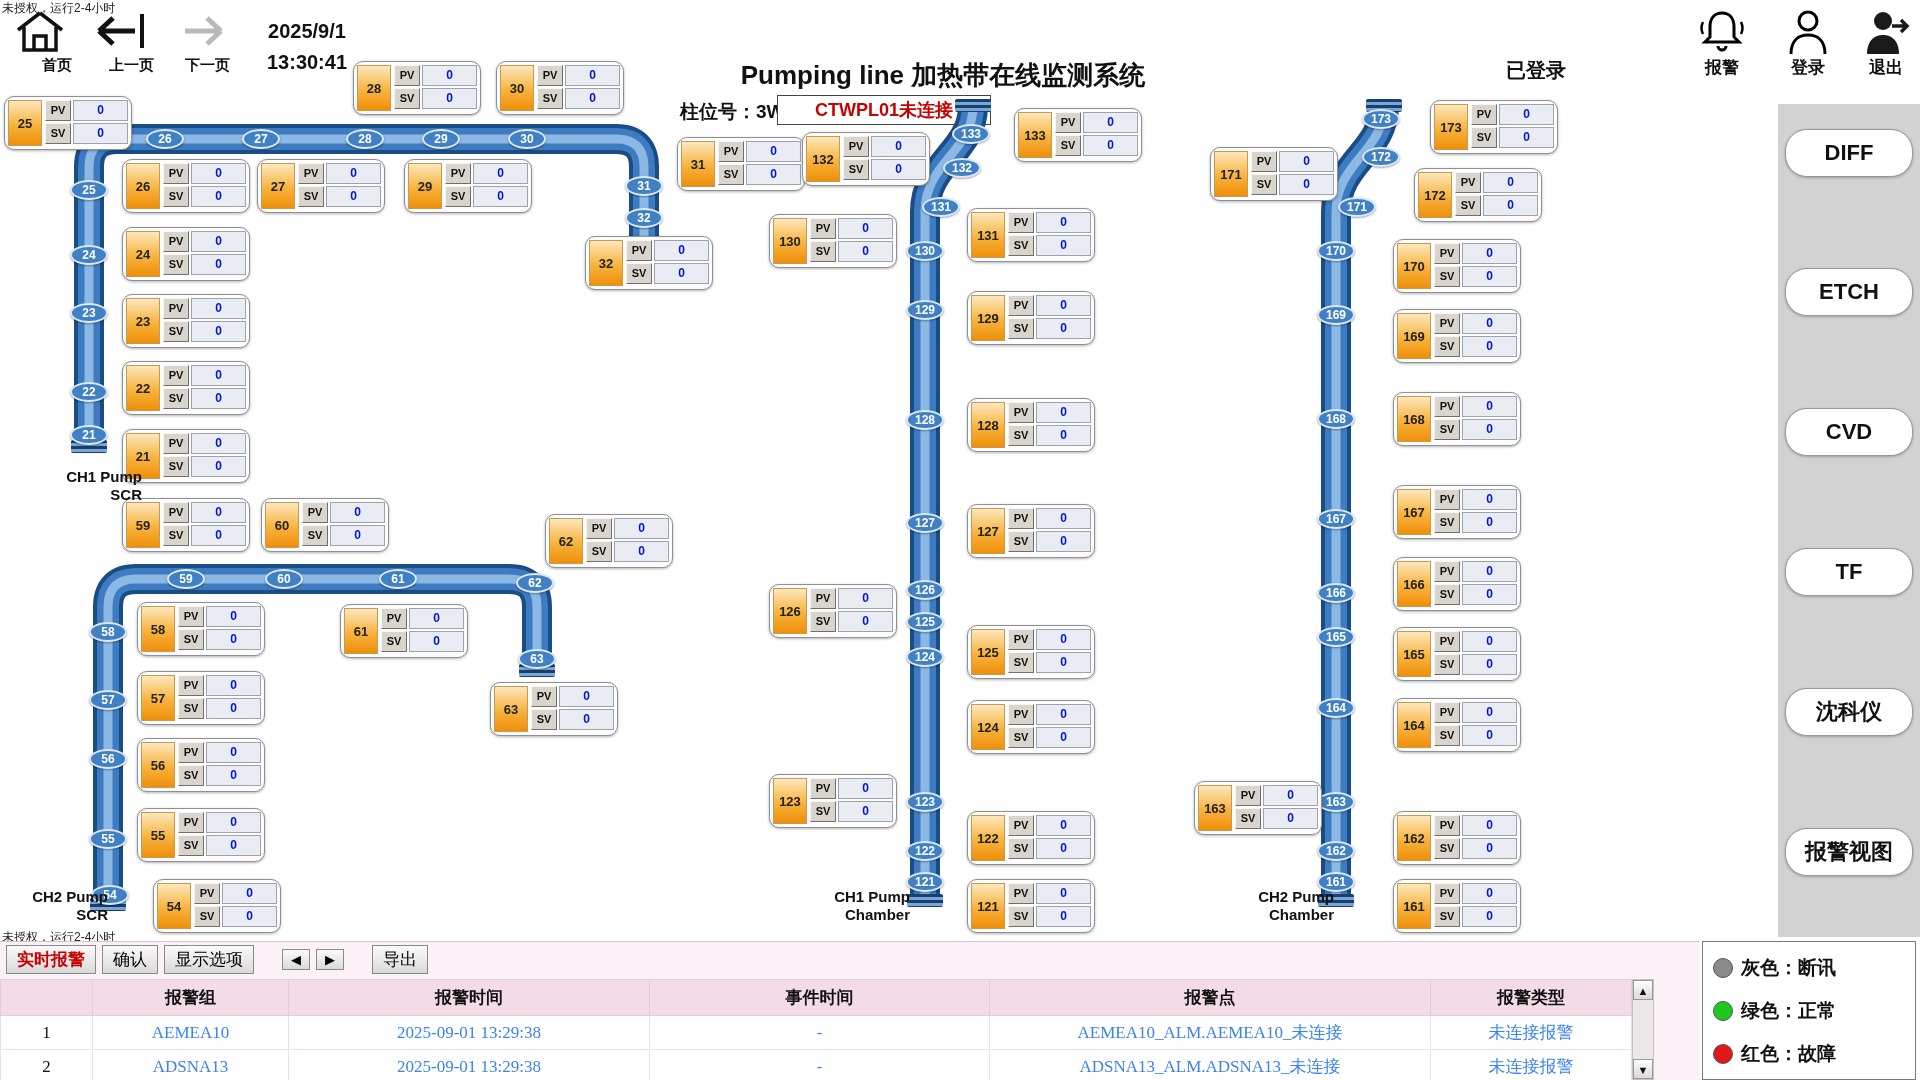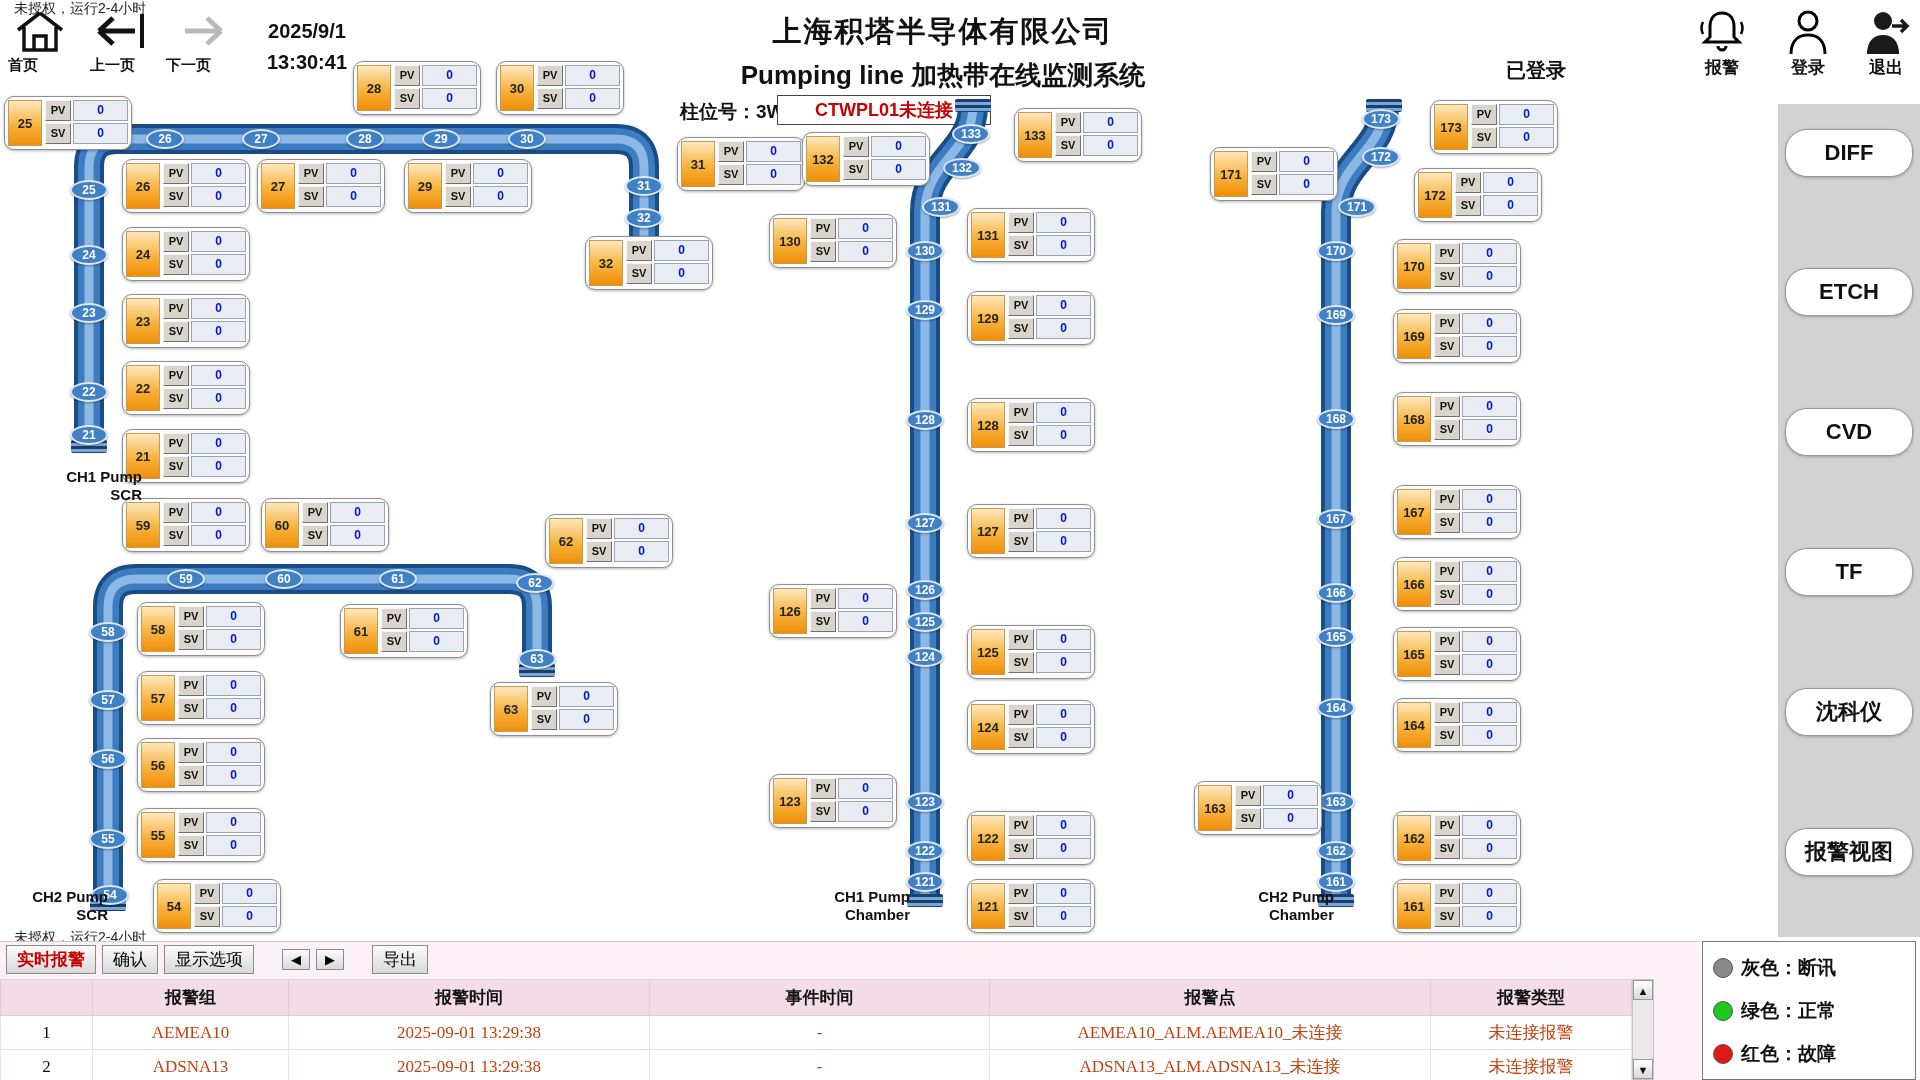--- a/index.html
+++ b/index.html
@@ -1,21 +1,21 @@
 <!DOCTYPE html>
 <html><head>
 <meta charset="utf-8">
 <style>
   html,body{margin:0;padding:0;background:#fff;}
   .screen{position:relative;width:1920px;height:1080px;overflow:hidden;background:#fff;
           font-family:"Liberation Sans",sans-serif;color:#111;}
-  .corner-note{position:absolute;left:14px;font-size:14px;color:#222;white-space:nowrap;}
+  .corner-note{position:absolute;left:2px;font-size:12px;color:#222;white-space:nowrap;}
 
   
-  .nav-item{position:absolute;width:64px;text-align:left;}
+  .nav-item{position:absolute;width:64px;text-align:right;}
   .nav-item .ico{height:46px;display:flex;align-items:center;justify-content:center;}
   .nav-item .lbl{font-size:15px;font-weight:bold;margin-top:2px;}
 
   .datetime{position:absolute;left:252px;top:16px;width:110px;text-align:center;
             font-size:20px;font-weight:bold;line-height:31px;}
 
   .company-title{position:absolute;left:943px;top:12px;transform:translateX(-50%);
                  font-size:29px;font-weight:bold;letter-spacing:2px;white-space:nowrap;}
   .system-title{position:absolute;left:943px;top:58px;transform:translateX(-50%);
                 font-size:26px;font-weight:bold;white-space:nowrap;}
@@ -71,21 +71,21 @@
         font-family:"Liberation Sans",sans-serif;}
   .tbtn.red{color:#c80000;font-weight:bold;}
   .tbtn.arrowbtn{width:28px;padding:2px 0;text-align:center;font-size:13px;}
   .gap-l{margin-left:22px;}
   table.alarm-table{position:absolute;left:0;top:37px;width:1631px;border-collapse:collapse;
         table-layout:fixed;background:#fff;font-family:"Liberation Serif",serif;}
   table.alarm-table th{background:#f3dce7;font-size:17px;font-weight:bold;height:33px;
         border:1px solid #e2ccd8;color:#111;}
   table.alarm-table td{height:31px;font-size:17px;text-align:center;border:1px solid #f0dde6;
         color:#111;background:#fff;overflow:hidden;white-space:nowrap;}
-  table.alarm-table td.red{color:#c2410c;}
+  table.alarm-table td.red{color:#3b82f6;}
   .vscroll{position:absolute;left:1632px;top:37px;width:22px;height:101px;background:#ece8ea;
         border:1px solid #c8c0c4;box-sizing:border-box;}
   .sarrow{position:absolute;left:0;width:20px;height:20px;line-height:20px;text-align:center;
         font-size:11px;background:linear-gradient(#ffffff,#d8d8d8);border:1px solid #999;
         box-sizing:border-box;}
   .sarrow.topA{top:0;}
   .sarrow.botA{bottom:0;}
 
   .legend-box{position:absolute;left:1702px;top:941px;width:214px;height:139px;background:#fff;
         border:1px solid #777;z-index:4;display:flex;flex-direction:column;justify-content:space-around;
@@ -126,21 +126,20 @@
         </svg>
     </div>
     <div class="lbl">下一页</div>
   </div>
 
   <div class="datetime">
     <div>2025/9/1</div>
     <div>13:30:41</div>
   </div>
 
-  <div class="company-title">上海积塔半导体有限公司</div>
   <div class="system-title">Pumping line 加热带在线监测系统</div>
   <div class="col-label">柱位号：3W</div>
   <div class="conn-box">CTWPL01未连接</div>
   <div class="login-status">已登录</div>
 
   <div class="action-item" style="left:1690px;top:8px">
     <div class="ico">
       <svg width="48" height="48" viewBox="0 0 48 48">
           <path d="M24 5 C16 5 12 11 12 19 L12 29 L7 34 L41 34 L36 29 L36 19 C36 11 32 5 24 5 Z" fill="none" stroke="#000" stroke-width="3"></path>
           <path d="M20 38 a4 4 0 0 0 8 0" fill="none" stroke="#000" stroke-width="3"></path>

